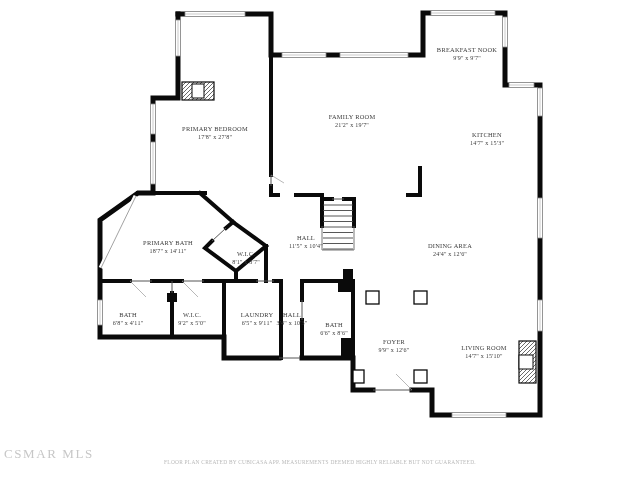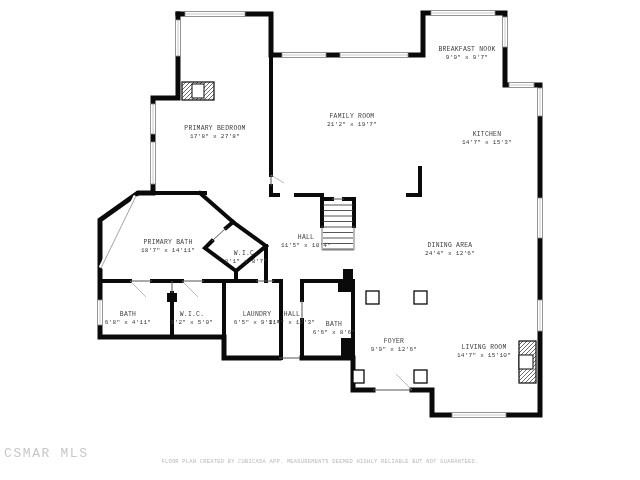--- a/index.html
+++ b/index.html
@@ -1,17 +1,17 @@
 <!DOCTYPE html>
 <html><head>
 <meta charset="utf-8">
 <style>
   html,body{margin:0;padding:0;background:#fff;}
   .stage{position:relative;width:640px;height:480px;background:#ffffff;overflow:hidden;
-         font-family:Liberation Mono, monospace;}
+         font-family:Liberation Serif, serif;}
   svg{position:absolute;left:0;top:0;}
   #labels{position:absolute;left:0;top:0;width:640px;height:480px;}
   .room-label{position:absolute;transform:translate(-50%,-50%);text-align:center;
               white-space:nowrap;color:#3c3c3c;line-height:1.45;}
   .room-name{font-size:6.4px;letter-spacing:0.25px;}
   .room-dims{font-size:6.1px;letter-spacing:0.2px;}
   .watermark{position:absolute;left:4px;top:446px;font-size:13px;color:#c7c7c7;
              letter-spacing:1.6px;font-weight:400;}
   .disclaimer{position:absolute;left:320px;top:459px;transform:translateX(-50%);
               font-size:5.4px;color:#b9b9b9;letter-spacing:0.25px;white-space:nowrap;}

